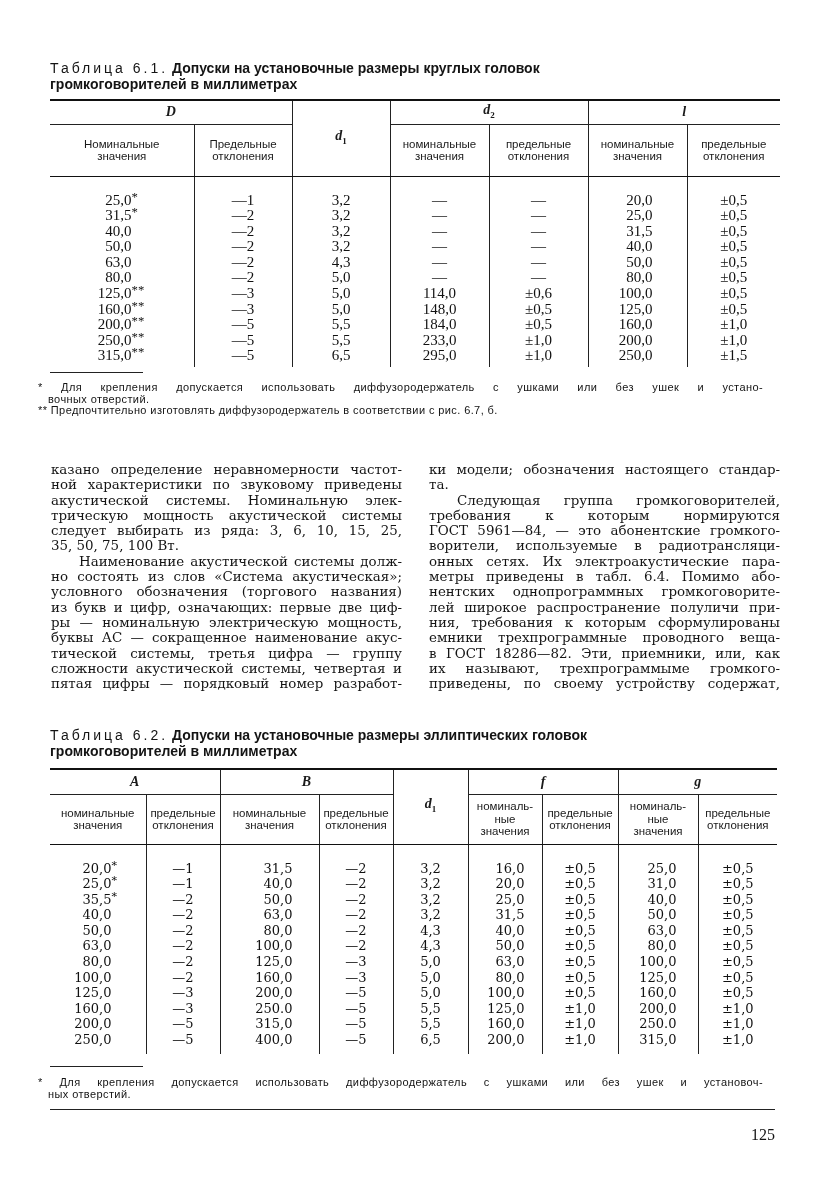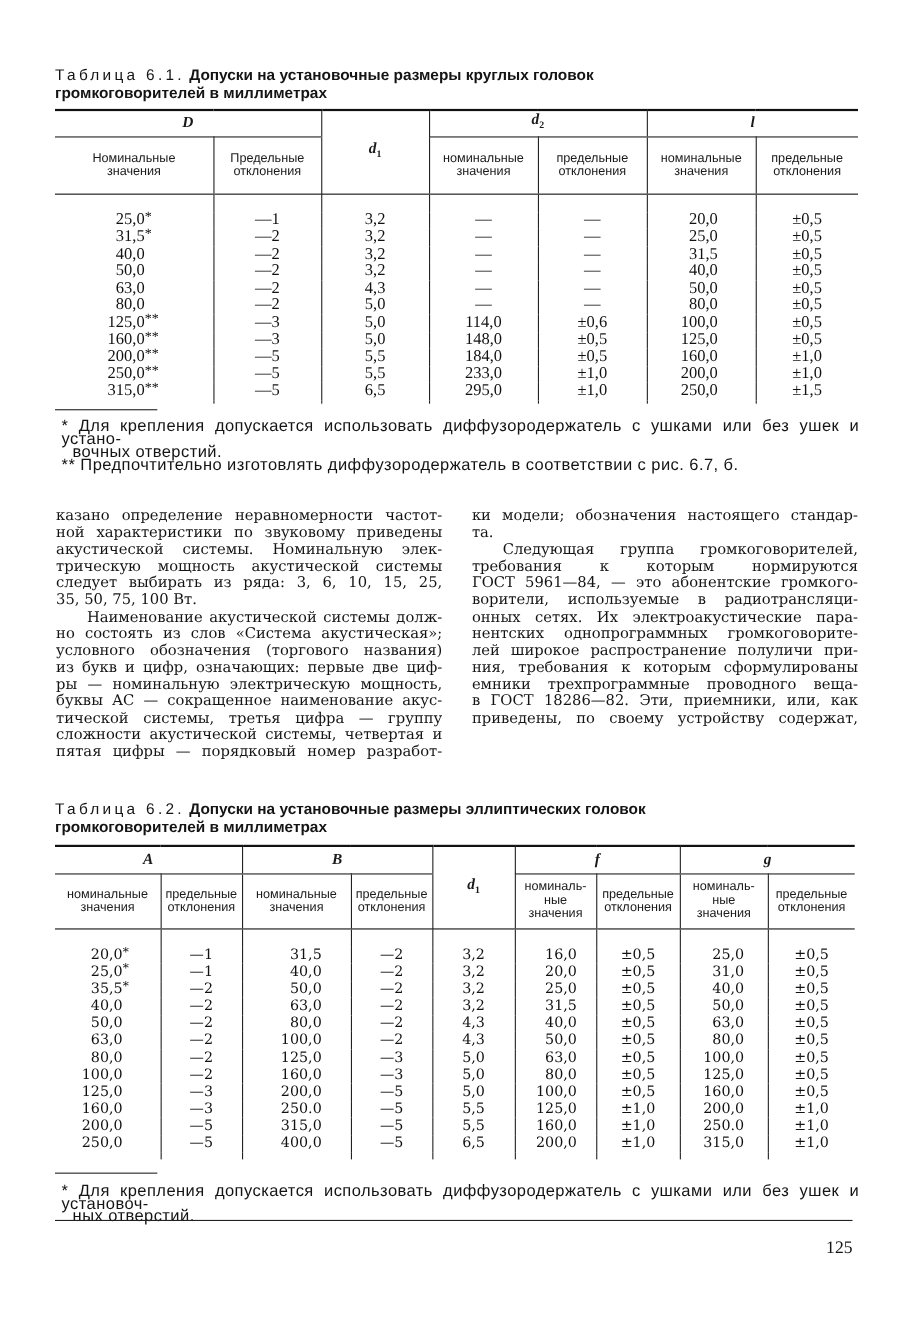--- a/index.html
+++ b/index.html
@@ -36,21 +36,21 @@
   .t2 { left:50px; top:768px; width:727px; }
   .t2 tr.h1 { height:25px; } .t2 tr.h2 { height:50px; }
   .t2 td { font-family:"DejaVu Serif", serif; font-size:13px; height:15.6px; line-height:15.6px; }
   .t2 td:nth-child(1) { padding-right:34px; }
   .t2 td:nth-child(3) { padding-right:26px; }
   .t2 td:nth-child(6) { padding-right:17px; }
   .t2 td:nth-child(8) { padding-right:21px; }
 
   
   .rule { position:absolute; height:0; border-top:1px solid #222; }
-  .footnotes { position:absolute; left:56px; width:725px; font-family:"Liberation Sans", sans-serif; font-size:15px; line-height:11.5px; letter-spacing:0.4px; }
+  .footnotes { position:absolute; left:38px; width:725px; font-family:"Liberation Sans", sans-serif; font-size:11px; line-height:11.5px; letter-spacing:0.4px; }
   .fn-line { white-space:nowrap; }
   .fn-line.just { text-align:justify; text-align-last:justify; white-space:normal; }
   .fn-line.cont { padding-left:10px; }
 
   
   .col { position:absolute; top:462px; font-family:"DejaVu Serif", serif; font-size:13.4px; line-height:15.3px; }
   .col.left { left:51px; width:351px; }
   .col.right { left:429px; width:351px; }
   .tl { text-align:justify; text-align-last:justify; white-space:nowrap; overflow:visible; height:15.3px; }
   .tl.last { text-align-last:left; }
@@ -246,25 +246,27 @@
       <div class="tl">пятая цифры — порядковый номер разработ-</div>
     </div>
   <div class="col right" id="col-right">
       <div class="tl">ки модели; обозначения настоящего стандар-</div>
       <div class="tl last">та.</div>
       <div class="tl indent">Следующая группа громкоговорителей,</div>
       <div class="tl">требования к которым нормируются</div>
       <div class="tl">ГОСТ 5961—84, — это абонентские громкого-</div>
       <div class="tl">ворители, используемые в радиотрансляци-</div>
       <div class="tl">онных сетях. Их электроакустические пара-</div>
+      <div class="tl">метры приведены в табл. 6.4. Помимо або-</div>
       <div class="tl">нентских однопрограммных громкоговорите-</div>
       <div class="tl">лей широкое распространение полуличи при-</div>
       <div class="tl">ния, требования к которым сформулированы</div>
       <div class="tl">емники трехпрограммные проводного веща-</div>
       <div class="tl">в ГОСТ 18286—82. Эти, приемники, или, как</div>
+      <div class="tl">их называют, трехпрограммыме громкого-</div>
       <div class="tl">приведены, по своему устройству содержат,</div>
     </div>
 
   <div class="caption" style="top:727px;">
     <div><span class="cap-label">Таблица 6.2.</span> <span class="cap-title">Допуски на установочные размеры эллиптических головок</span></div>
     <div class="cap-title">громкоговорителей в миллиметрах</div>
   </div>
 
   <table class="grid t2">
     <colgroup>

